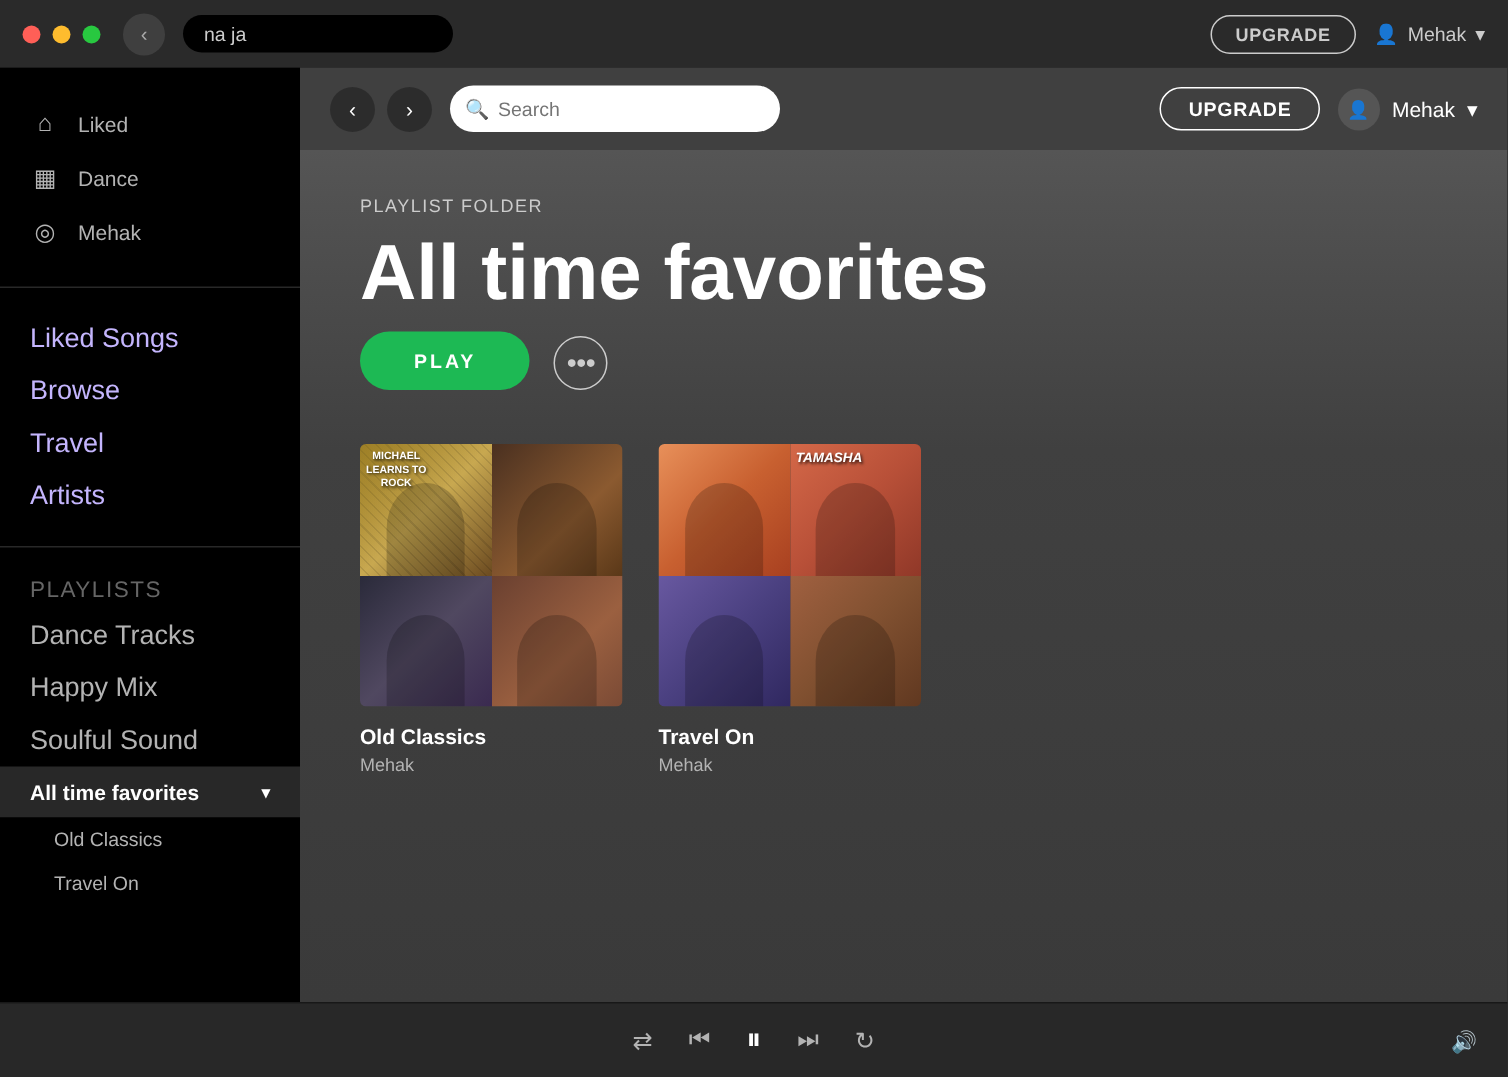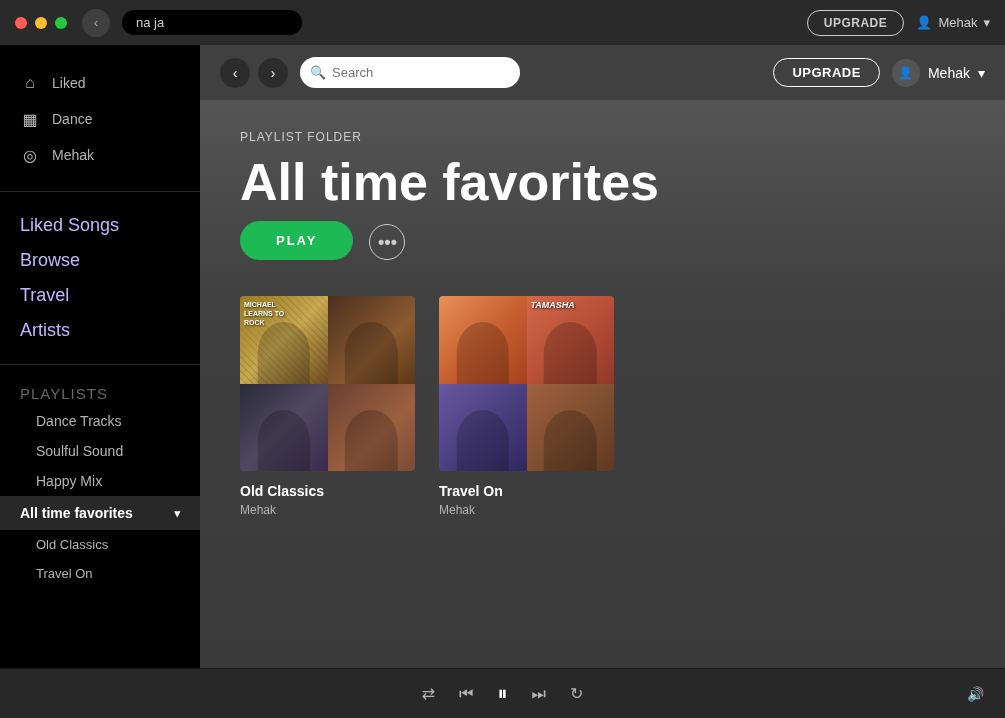--- a/index.html
+++ b/index.html
@@ -148,24 +148,24 @@
     .sidebar-section-label {
       padding: 12px 20px 4px;
       color: #666;
       font-size: 15px;
       font-weight: 400;
       letter-spacing: 1px;
       text-transform: uppercase;
     }
 
     .sidebar-playlist-item {
-      padding: 7px 36px;
+      padding: 7px 20px;
       color: #b3b3b3;
       cursor: pointer;
-      font-size: 14px;
+      font-size: 18px;
     }
 
     .sidebar-playlist-active {
       background: #282828;
       color: #fff;
       padding: 9px 20px;
       display: flex;
       align-items: center;
       justify-content: space-between;
       cursor: pointer;
@@ -357,20 +357,21 @@
       border-radius: 4px;
       overflow: hidden;
       margin-bottom: 12px;
     }
     .card-image-grid {
       display: grid;
       grid-template-columns: 1fr 1fr;
       grid-template-rows: 1fr 1fr;
       width: 100%;
       height: 100%;
+      text-align: center;
     }
     .card-cell {
       overflow: hidden;
     }
 
     
     .album-art {
       width: 100%;
       height: 100%;
       display: flex;
@@ -547,22 +548,22 @@
       <div class="sidebar-library-item">Browse</div>
       <div class="sidebar-library-item">Travel</div>
       <div class="sidebar-library-item">Artists</div>
     </div>
 
     <hr class="sidebar-divider">
 
     <div class="sidebar-section-label">PLAYLISTS</div>
 
     <div class="sidebar-playlist-item">Dance Tracks</div>
+    <div class="sidebar-playlist-item">Happy Mix</div>
     <div class="sidebar-playlist-item">Soulful Sound</div>
-    <div class="sidebar-playlist-item">Happy Mix</div>
 
     <div class="sidebar-playlist-active">
       <span>All time favorites</span>
       <span class="sidebar-playlist-active-arrow">▾</span>
     </div>
 
     <div class="sidebar-sub-items">
       <div class="sidebar-sub-item">Old Classics</div>
       <div class="sidebar-sub-item">Travel On</div>
     </div>

